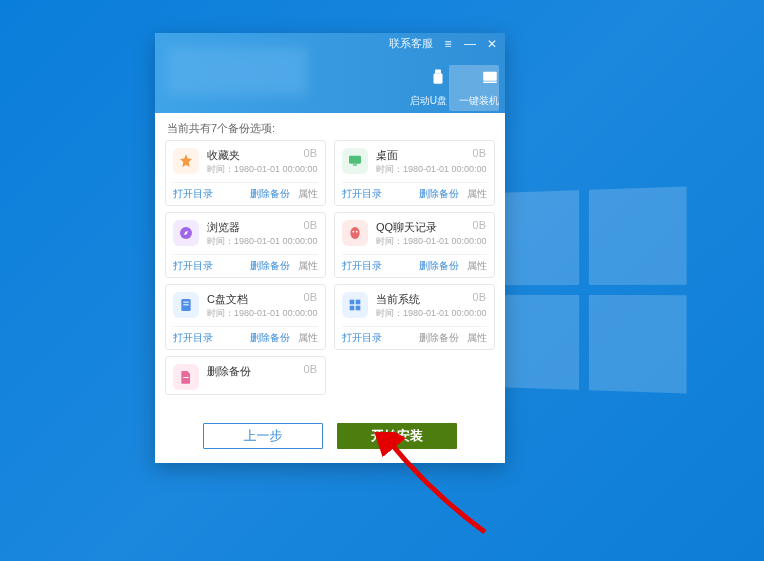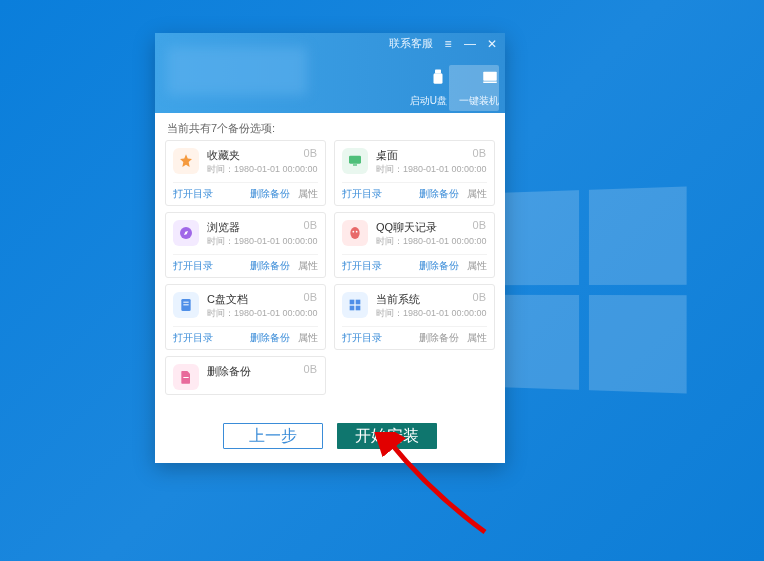--- a/index.html
+++ b/index.html
@@ -141,37 +141,38 @@
     .card-actions .act { color: #3a8cd8; cursor: pointer; }
     .card-actions .actg { color: #999; cursor: pointer; }
     .card-actions .right { display: flex; gap: 8px; justify-content: space-between; }
     .footer {
       padding: 10px 0 14px;
       display: flex;
       justify-content: center;
       gap: 14px;
     }
     .btn {
-      width: 100px;
+      width: 120px;
       height: 26px;
-      font-size: 16px;
+      font-size: 13px;
       display: flex;
       align-items: center;
       justify-content: center;
       cursor: pointer;
       border-radius: 1px;
     }
     .btn-outline {
       border: 1px solid #3a8cd8;
       color: #3a8cd8;
       background: #fff;
     }
     .btn-primary {
-      background: #0f766e;
+      background: #4d7c0f;
       color: #fff;
+      font-weight: bold;
     }
     .arrow {
       position: absolute;
       left: 370px;
       top: 432px;
       pointer-events: none;
     }
   </style>
 </head>
 <body>

